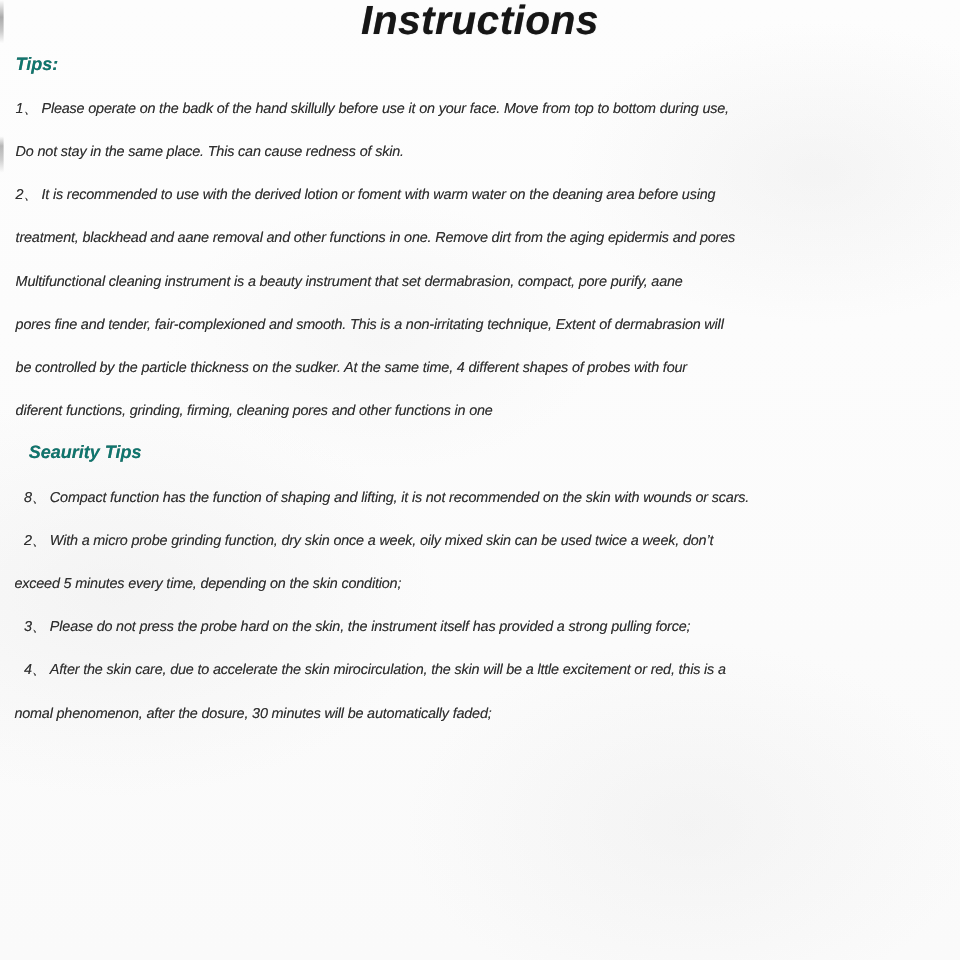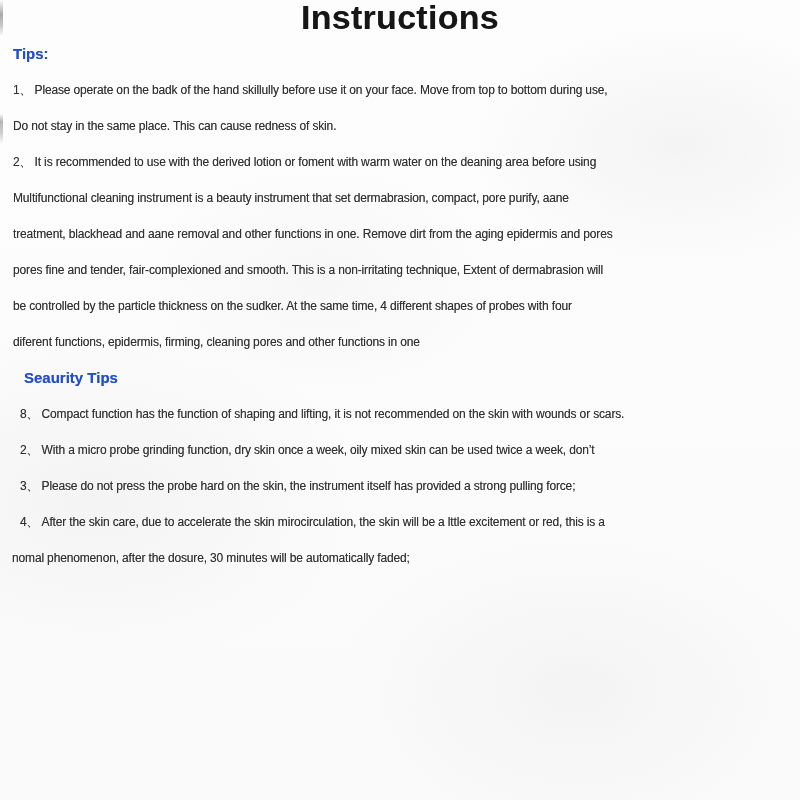--- a/index.html
+++ b/index.html
@@ -16,20 +16,21 @@
     background:
       radial-gradient(ellipse 300px 180px at 85% 18%, rgba(222,222,222,0.28), transparent 70%),
       radial-gradient(ellipse 380px 240px at 12% 62%, rgba(226,226,226,0.30), transparent 70%),
       radial-gradient(ellipse 340px 220px at 72% 86%, rgba(228,228,228,0.30), transparent 70%),
       radial-gradient(ellipse 260px 160px at 40% 35%, rgba(232,232,232,0.25), transparent 70%),
       linear-gradient(#fdfdfd, #fafafa);
   }
   .page {
     position: absolute;
     inset: 0;
+    font-style: italic;
   }
   
   .edge-artifact {
     position: absolute;
     left: 0;
     top: 0;
     width: 3px;
     height: 100%;
     background: linear-gradient(to bottom,
       transparent 0%,
@@ -55,21 +56,21 @@
   .line {
     font-size: 12px;
     line-height: 36px;
     letter-spacing: -0.15px;
     white-space: nowrap;
     text-shadow: 0 0 0.5px rgba(48,48,48,0.55);
   }
   .heading {
     font-weight: 700;
     font-size: 15px;
-    color: #1d4ed8;
+    color: #0f766e;
     letter-spacing: 0;
   }
   .m-a    { padding-left: 13px; }  
   .m-cont { padding-left: 12px; }  
   .m-it3  { padding-left: 20px; }  
   .m-hd3  { padding-left: 24px; }  
 </style>
 </head>
 <body>
 
@@ -79,28 +80,29 @@
   <h1 class="title">Instructions</h1>
 
   <section>
     <div class="line heading m-a">Tips:</div>
     <div class="line m-a">1、 Please operate on the badk of the hand skillully before use it on your face. Move from top to bottom during use,</div>
     <div class="line m-a">Do not stay in the same place. This can cause redness of skin.</div>
     <div class="line m-a">2、 It is recommended to use with the derived lotion or foment with warm water on the deaning area before using</div>
   </section>
 
   <section>
+    <div class="line m-a">treatment, blackhead and aane removal and other functions in one. Remove dirt from the aging epidermis and pores</div>
     <div class="line m-a">Multifunctional cleaning instrument is a beauty instrument that set dermabrasion, compact, pore purify, aane</div>
-    <div class="line m-a">treatment, blackhead and aane removal and other functions in one. Remove dirt from the aging epidermis and pores</div>
     <div class="line m-a">pores fine and tender, fair-complexioned and smooth. This is a non-irritating technique, Extent of dermabrasion will</div>
     <div class="line m-a">be controlled by the particle thickness on the sudker. At the same time, 4 different shapes of probes with four</div>
-    <div class="line m-a">diferent functions, epidermis, firming, cleaning pores and other functions in one</div>
+    <div class="line m-a">diferent functions, grinding, firming, cleaning pores and other functions in one</div>
   </section>
 
   <section>
     <div class="line heading m-hd3">Seaurity Tips</div>
     <div class="line m-it3">8、 Compact function has the function of shaping and lifting, it is not recommended on the skin with wounds or scars.</div>
     <div class="line m-it3">2、 With a micro probe grinding function, dry skin once a week, oily mixed skin can be used twice a week, don’t</div>
+    <div class="line m-cont">exceed 5 minutes every time, depending on the skin condition;</div>
     <div class="line m-it3">3、 Please do not press the probe hard on the skin, the instrument itself has provided a strong pulling force;</div>
     <div class="line m-it3">4、 After the skin care, due to accelerate the skin mirocirculation, the skin will be a lttle excitement or red, this is a</div>
     <div class="line m-cont">nomal phenomenon, after the dosure, 30 minutes will be automatically faded;</div>
   </section>
 </div>
 
 </body></html>

